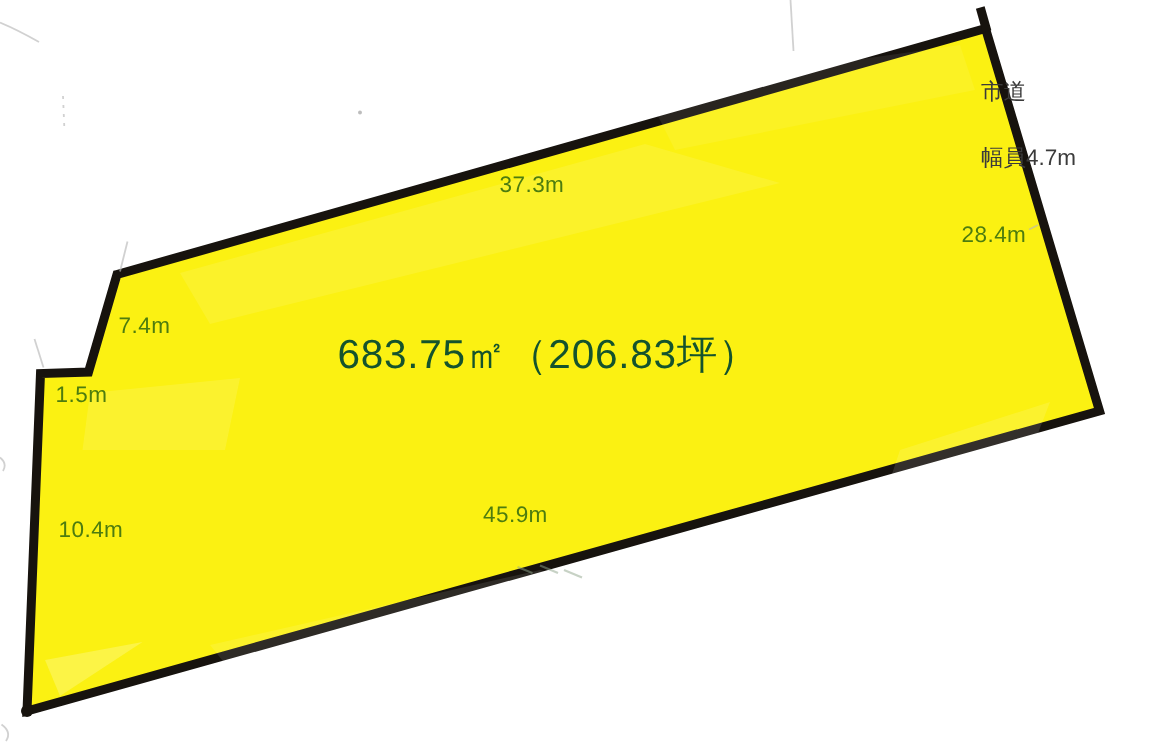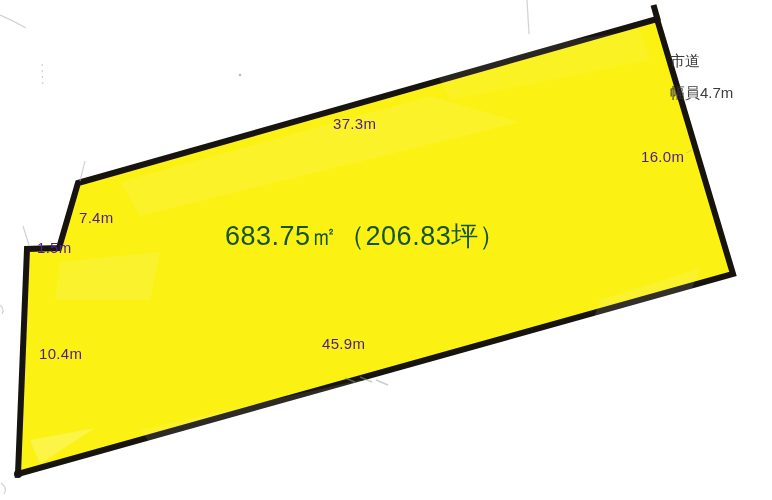--- a/index.html
+++ b/index.html
@@ -17,47 +17,47 @@
   }
   .stage svg {
     position: absolute;
     left: 0;
     top: 0;
   }
   .dim {
     position: absolute;
     font-size: 15px;
     line-height: 1.1;
-    color: #4c1d95;
+    color: #4d7c0f;
     white-space: nowrap;
     letter-spacing: 0.3px;
   }
   .area-label {
     position: absolute;
     left: 225px;
     top: 222px;
     font-size: 27px;
     line-height: 1.1;
     color: #14532d;
     white-space: nowrap;
     letter-spacing: 0.5px;
   }
   .road-note {
     position: absolute;
-    left: 670px;
+    left: 654px;
     top: 52px;
     font-size: 15px;
     color: #3b3b3b;
     white-space: nowrap;
   }
   .road-note .line {
     display: block;
   }
   .road-note .line + .line {
-    margin-top: 13px;
+    margin-top: 25px;
     text-align: right;
   }
 </style>
 </head>
 <body>
 
 <div class="stage">
 
   <svg width="772" height="500" viewBox="0 0 772 500">
 
@@ -89,25 +89,25 @@
       <line x1="686" y1="153" x2="692" y2="150"></line>
     </g>
 
     <g stroke="#8fa58c" stroke-width="1.5" opacity="0.5" fill="none">
       <path d="M345,378 l10,4 M360,377 l12,5 M376,380 l12,5"></path>
     </g>
   </svg>
 
   <span class="dim" style="left:333px; top:116px">37.3m</span>
 
-  <span class="dim" style="left:641px; top:149px">16.0m</span>
+  <span class="dim" style="left:641px; top:149px">28.4m</span>
 
   <span class="dim" style="left:79px; top:210px">7.4m</span>
 
-  <span class="dim" style="left:37px; top:240px">1.5m</span>
+  <span class="dim" style="left:37px; top:256px">1.5m</span>
 
   <span class="dim" style="left:39px; top:346px">10.4m</span>
 
   <span class="dim" style="left:322px; top:336px">45.9m</span>
 
   <div class="area-label">683.75㎡（206.83坪）</div>
 
   <div class="road-note">
     <span class="line">市道</span>
     <span class="line">幅員4.7m</span>

